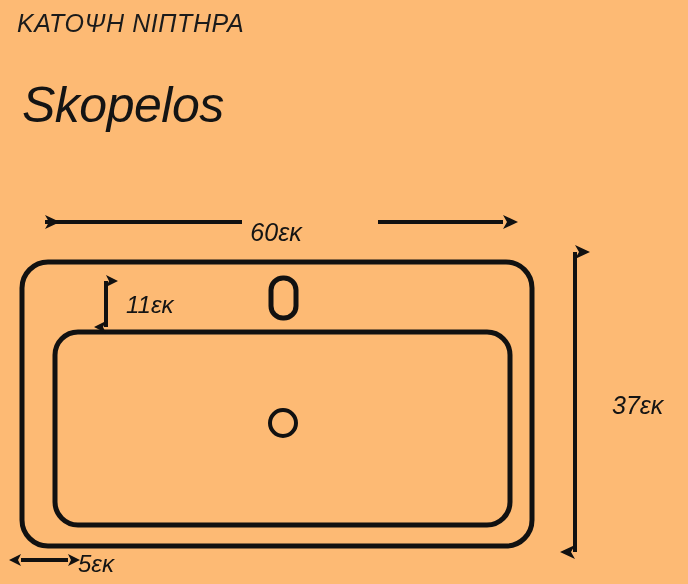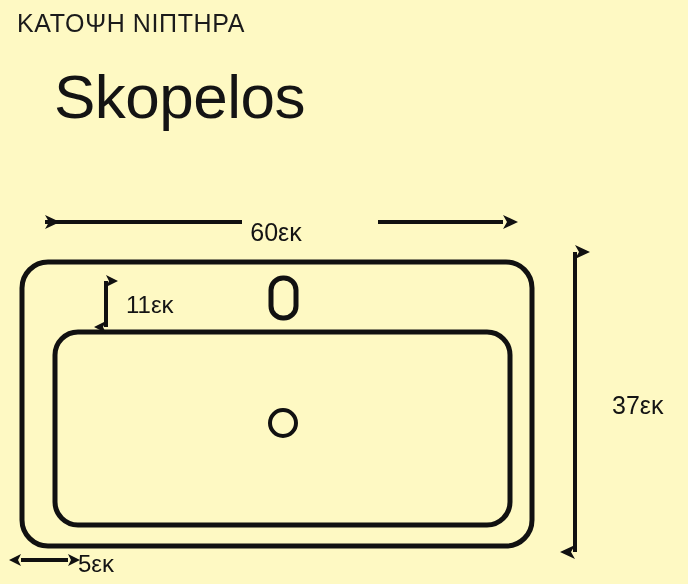--- a/index.html
+++ b/index.html
@@ -13,44 +13,44 @@
     height: 584px;
     font-family: "Liberation Sans", sans-serif;
     color: #1a1a1a;
     overflow: hidden;
     position: relative;
   }
   #sheet {
     position: relative;
     width: 688px;
     height: 584px;
-    background: #fef9c3;
+    background: #fdba74;
+    font-style: italic;
   }
   .kicker {
     position: absolute;
     left: 17px;
     top: 11px;
     font-size: 25px;
     letter-spacing: 0.6px;
     line-height: 1;
     color: #1b1b1b;
     white-space: nowrap;
     font-weight: 400;
   }
   .product-title {
     position: absolute;
     left: 22px;
-    top: 66px;
-    font-size: 62px;
+    top: 80px;
+    font-size: 50px;
     line-height: 1;
     color: #141414;
     white-space: nowrap;
     font-weight: 400;
     letter-spacing: -0.5px;
-    margin-left: 32px;
   }
   #drawing {
     position: absolute;
     left: 0;
     top: 0;
     width: 688px;
     height: 584px;
   }
   .dim-text {
     font-family: "Liberation Sans", sans-serif;

